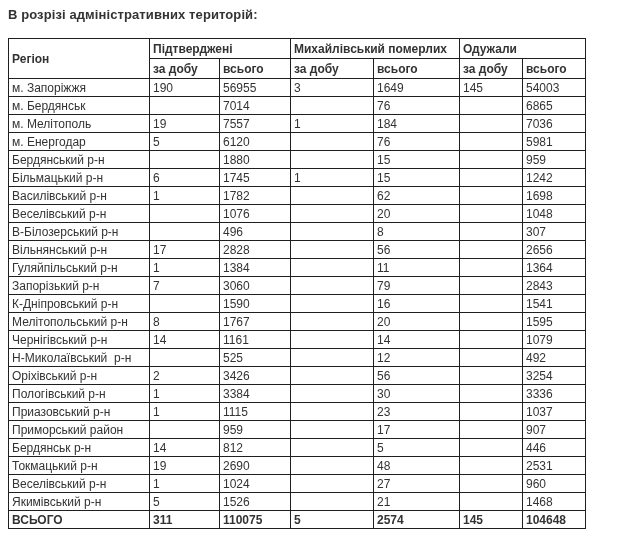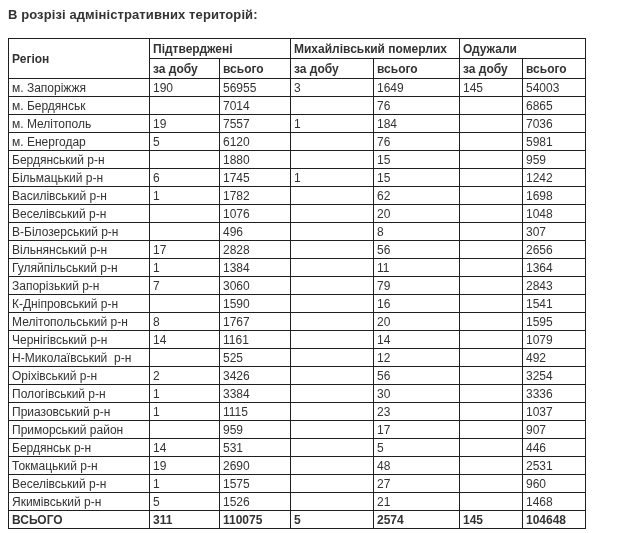--- a/index.html
+++ b/index.html
@@ -262,39 +262,39 @@
     <td></td>
     <td>959</td>
     <td></td>
     <td>17</td>
     <td></td>
     <td>907</td>
   </tr>
         <tr>
     <td>Бердянськ р-н</td>
     <td>14</td>
-    <td>531</td>
+    <td>812</td>
     <td></td>
     <td>5</td>
     <td></td>
     <td>446</td>
   </tr>
         <tr>
     <td>Токмацький р-н</td>
     <td>19</td>
     <td>2690</td>
     <td></td>
     <td>48</td>
     <td></td>
     <td>2531</td>
   </tr>
         <tr>
     <td>Веселівський р-н</td>
     <td>1</td>
-    <td>1575</td>
+    <td>1024</td>
     <td></td>
     <td>27</td>
     <td></td>
     <td>960</td>
   </tr>
         <tr>
     <td>Якимівський р-н</td>
     <td>5</td>
     <td>1526</td>
     <td></td>

